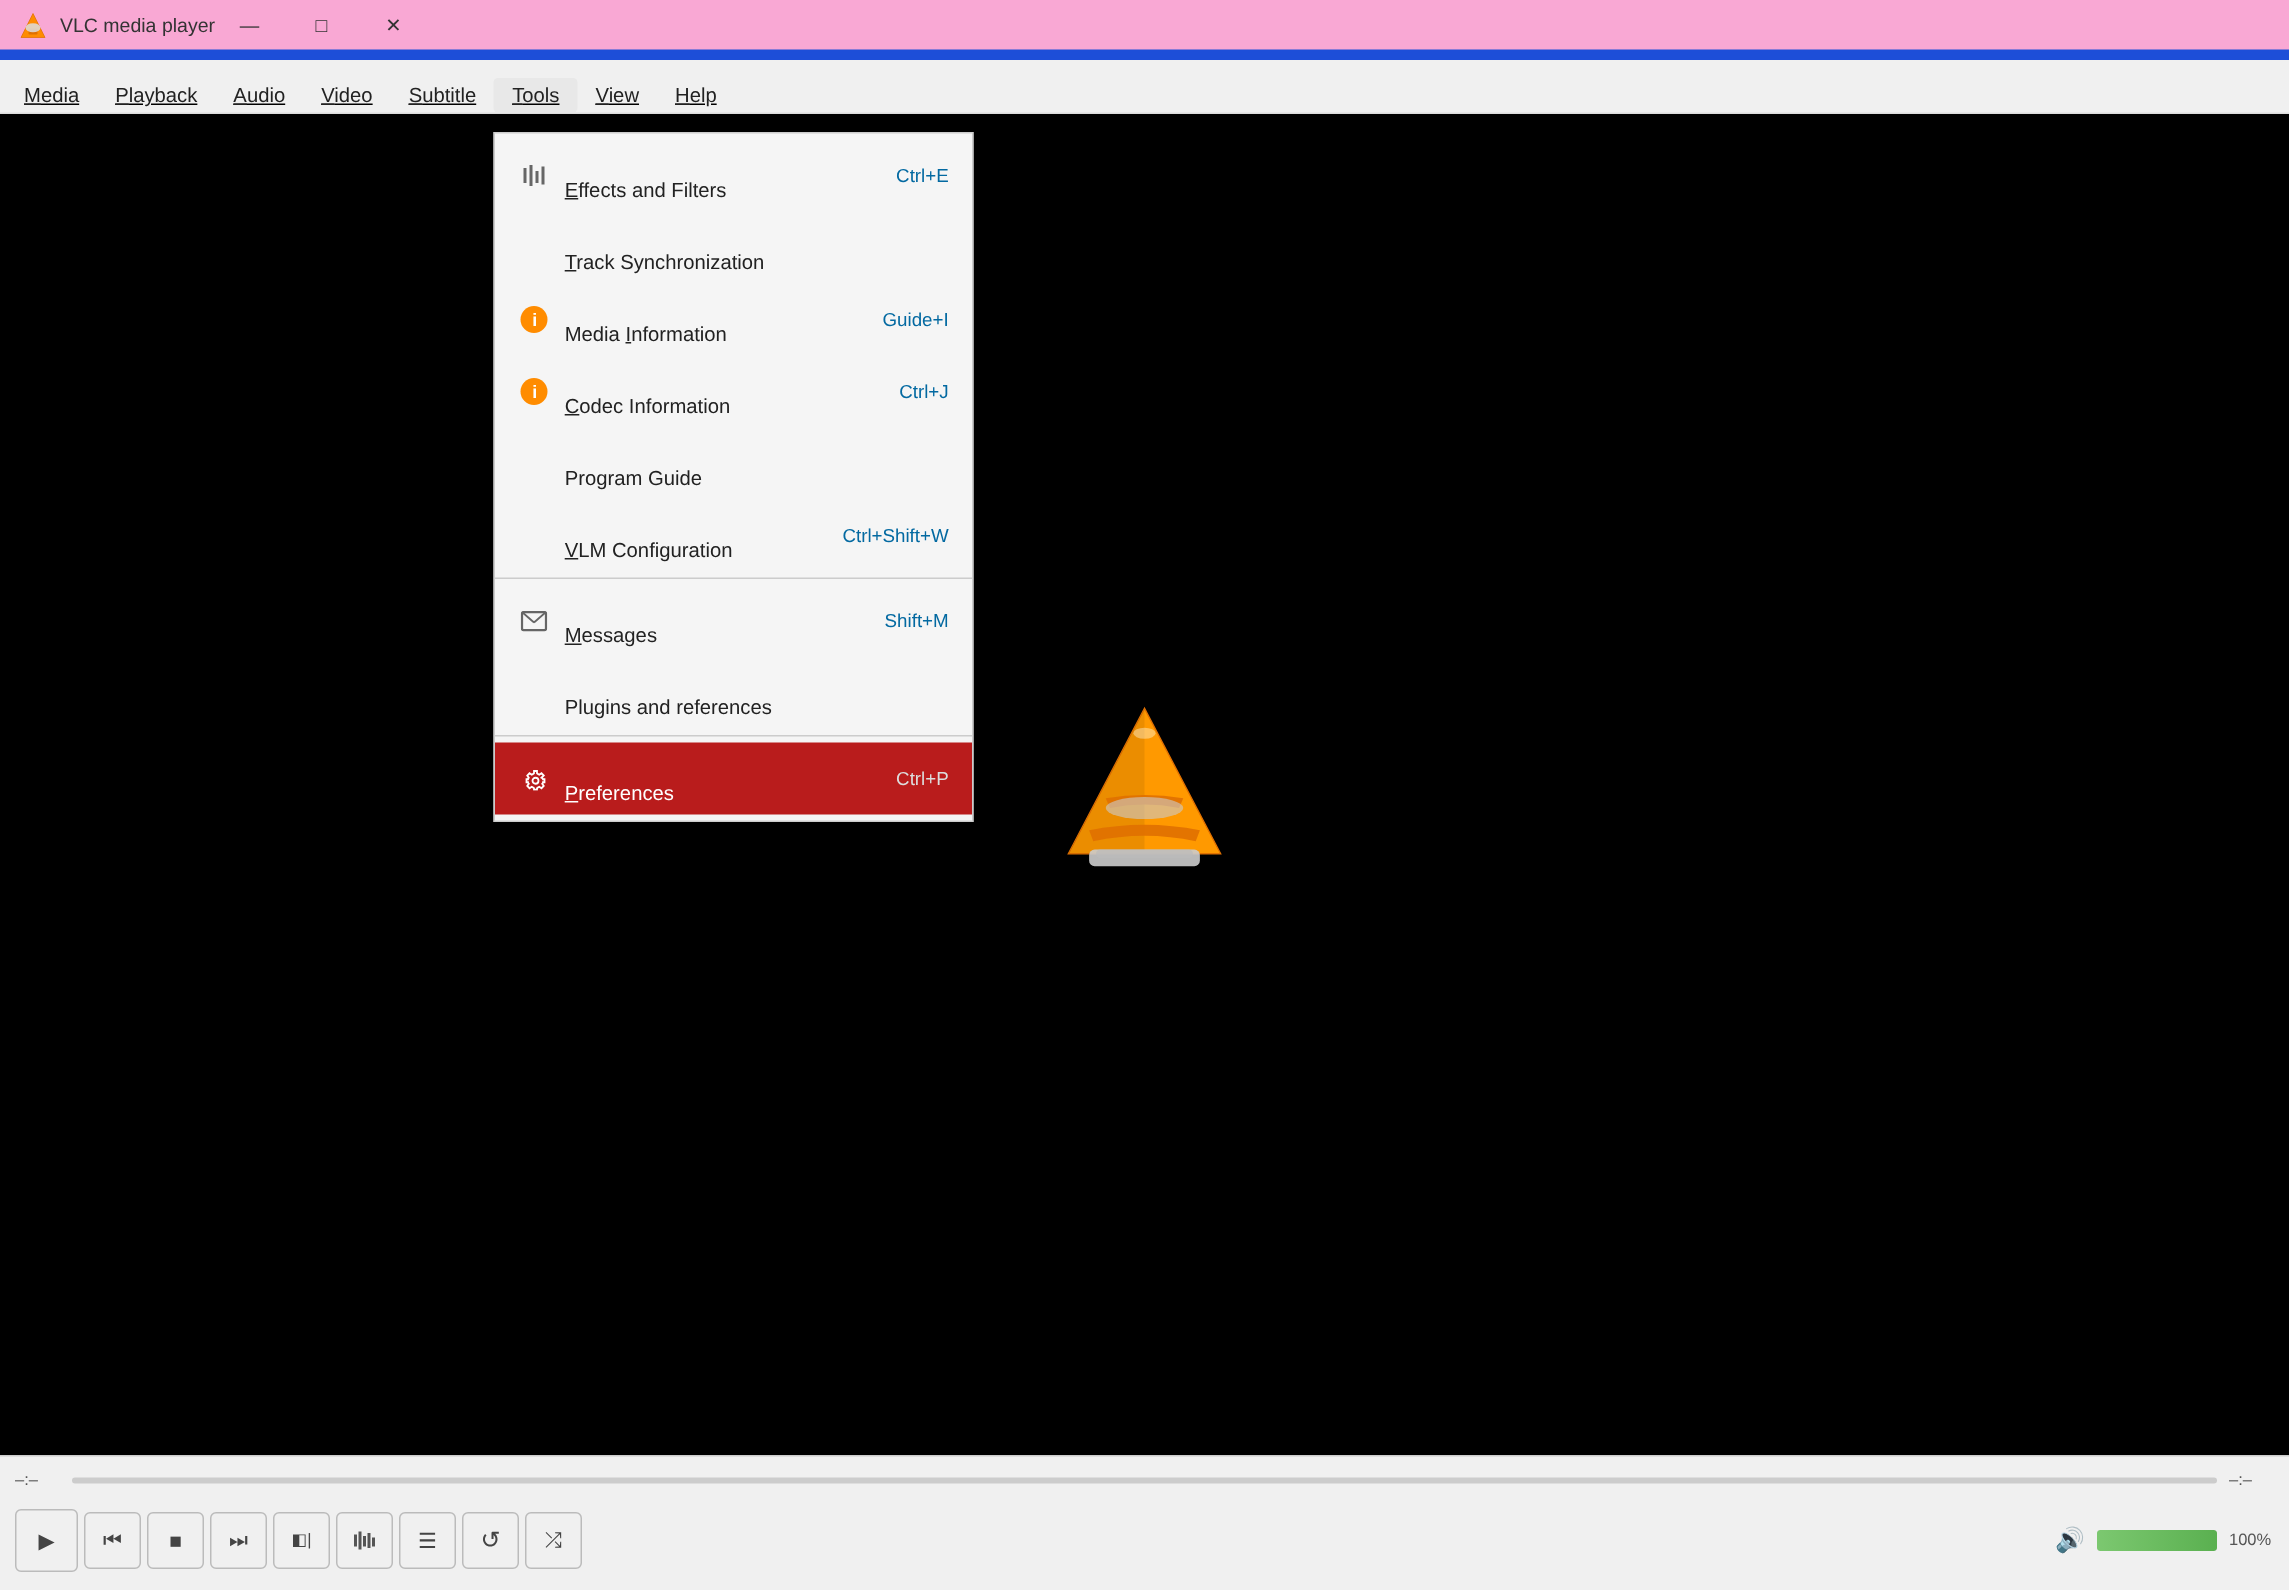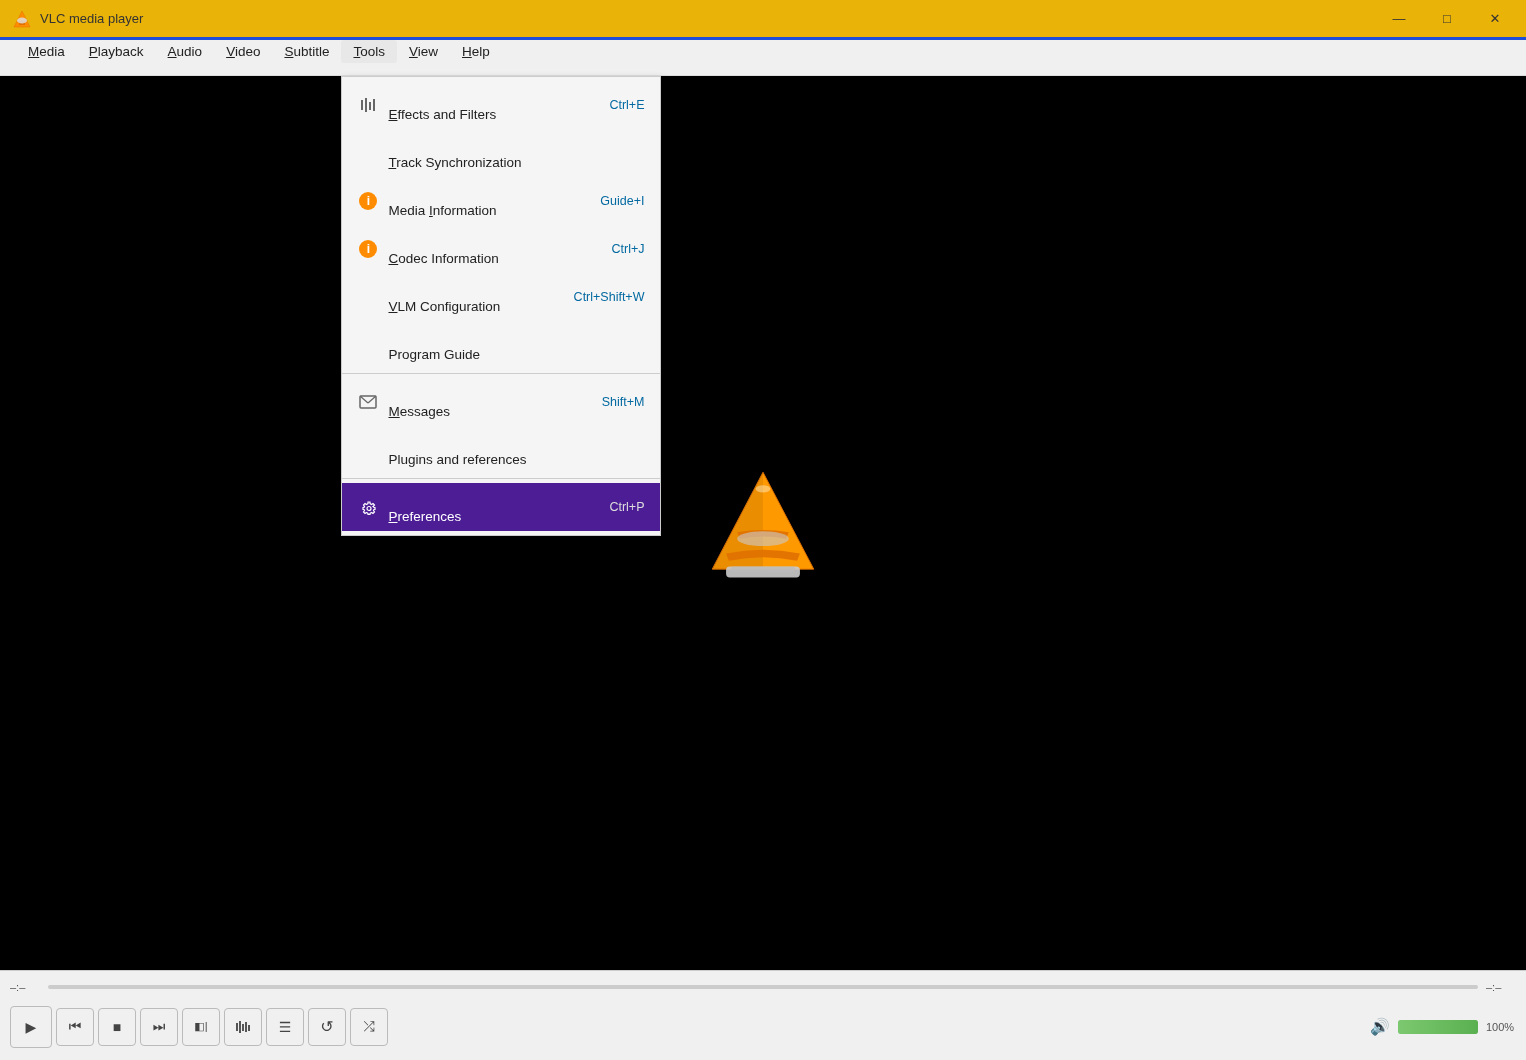--- a/index.html
+++ b/index.html
@@ -10,25 +10,24 @@
       font-size: 14px;
       background: #f0f0f0;
       overflow: hidden;
       user-select: none;
     }
 
     
     .title-bar {
       display: flex;
       align-items: center;
-      justify-content: space-between;
-      background: #eab308;
+      background: #f9a8d4;
       height: 40px;
       padding: 0 8px 0 12px;
-      border-bottom: 3px solid #1d4ed8;
+      border-bottom: 7px solid #1d4ed8;
     }
     .title-bar-left {
       display: flex;
       align-items: center;
       gap: 8px;
     }
     .title-bar-icon {
       width: 20px;
       height: 20px;
     }
@@ -49,26 +48,27 @@
       font-size: 13px;
       color: #333;
       display: flex;
       align-items: center;
       justify-content: center;
     }
 
     
     .menu-bar {
       display: flex;
-      align-items: flex-start;
+      align-items: flex-end;
       background: #f0f0f0;
       height: 36px;
-      padding: 0 16px;
+      padding: 0 4px;
       border-bottom: 1px solid #ddd;
       position: relative;
+      text-decoration: underline;
     }
     .menu-item {
       padding: 4px 12px;
       cursor: pointer;
       border-radius: 3px;
       font-size: 13.5px;
       color: #222;
       position: relative;
     }
     .menu-item.active { background: #e8e8e8; }
@@ -107,21 +107,21 @@
       display: flex;
       align-items: center;
       padding: 7px 16px;
       cursor: pointer;
       font-size: 13.5px;
       color: #222;
       gap: 10px;
       min-height: 32px;
     }
     .dropdown-item.highlighted {
-      background: #4c1d95;
+      background: #b91c1c;
       color: white;
     }
     .dropdown-item .item-icon {
       width: 20px;
       height: 20px;
       display: flex;
       align-items: center;
       justify-content: center;
       flex-shrink: 0;
     }
@@ -314,28 +314,28 @@
       <div class="dropdown-item">
         <div class="item-icon">
           <div class="orange-circle">i</div>
         </div>
         <span class="item-label"><u>C</u>odec Information</span>
         <span class="item-shortcut">Ctrl+J</span>
       </div>
 
       <div class="dropdown-item">
         <div class="item-icon"></div>
+        <span class="item-label">Program Guide</span>
+        <span class="item-shortcut"></span>
+      </div>
+
+      <div class="dropdown-item">
+        <div class="item-icon"></div>
         <span class="item-label"><u>V</u>LM Configuration</span>
         <span class="item-shortcut">Ctrl+Shift+W</span>
-      </div>
-
-      <div class="dropdown-item">
-        <div class="item-icon"></div>
-        <span class="item-label">Program Guide</span>
-        <span class="item-shortcut"></span>
       </div>
 
       <div class="dropdown-separator"></div>
 
       <div class="dropdown-item">
         <div class="item-icon">
           <svg width="18" height="18" viewBox="0 0 18 18">
             <rect x="1" y="3" width="16" height="12" rx="1" fill="none" stroke="#666" stroke-width="1.5"></rect>
             <line x1="1" y1="3" x2="9" y2="10" stroke="#666" stroke-width="1.2"></line>
             <line x1="17" y1="3" x2="9" y2="10" stroke="#666" stroke-width="1.2"></line>

